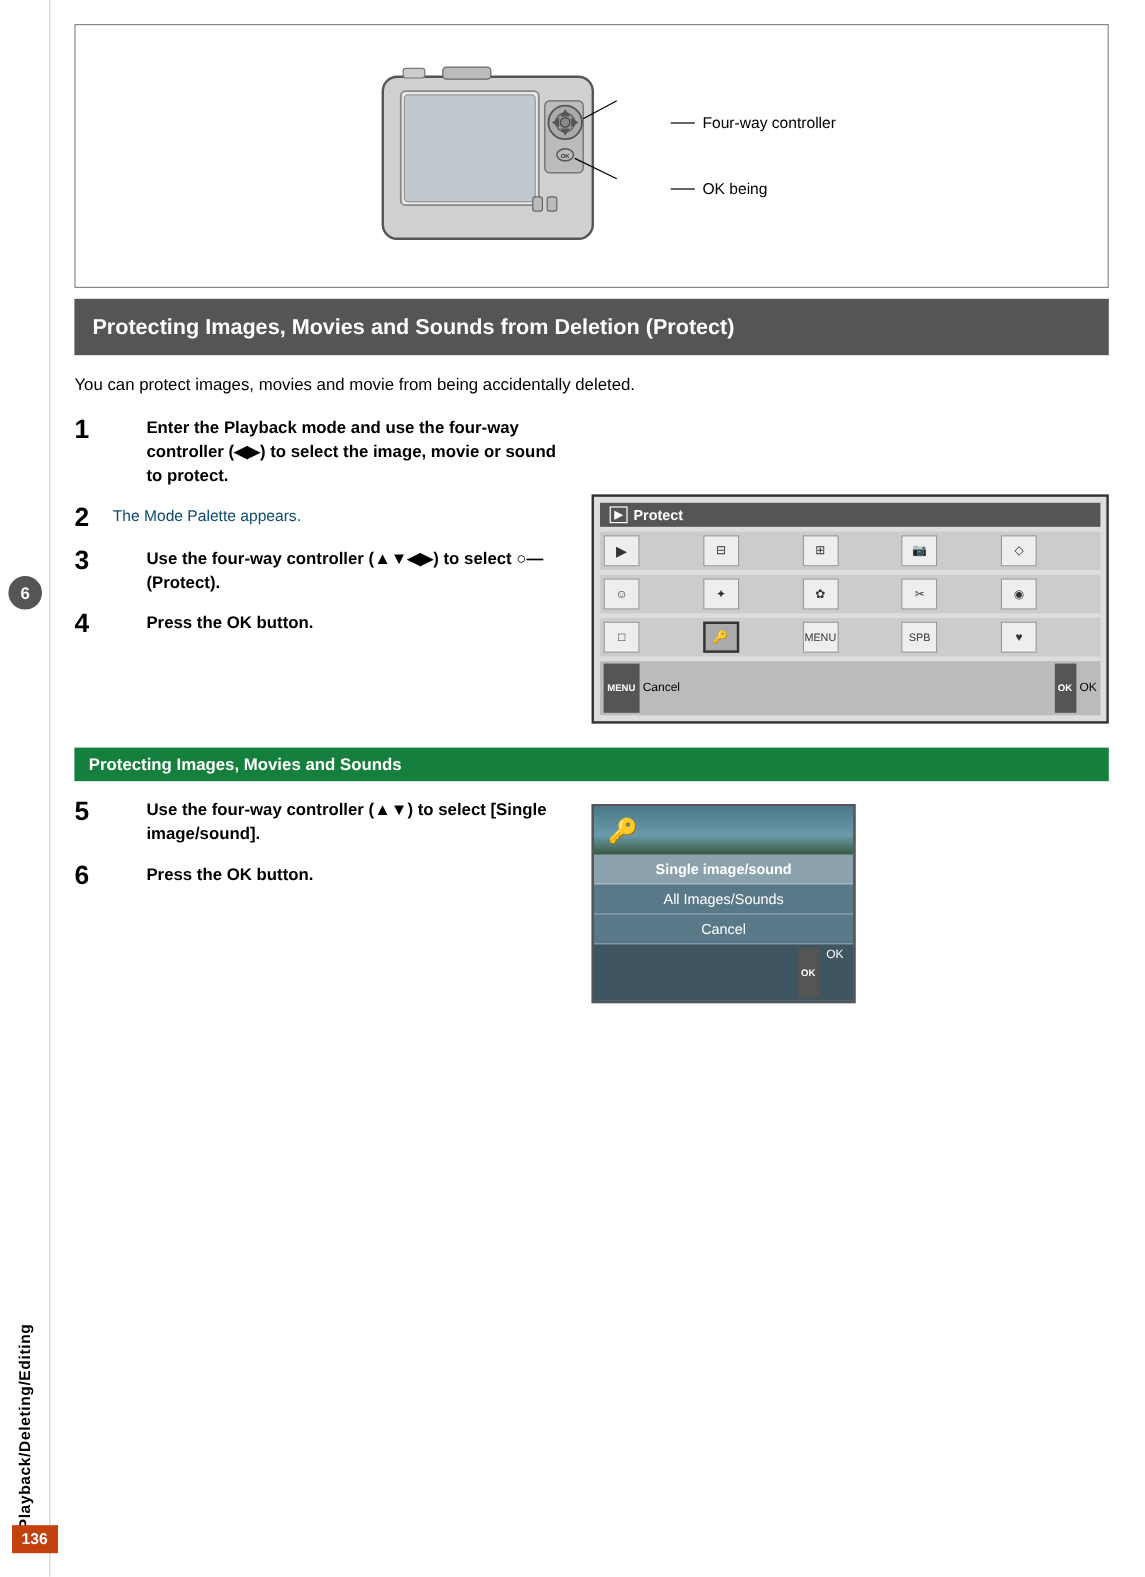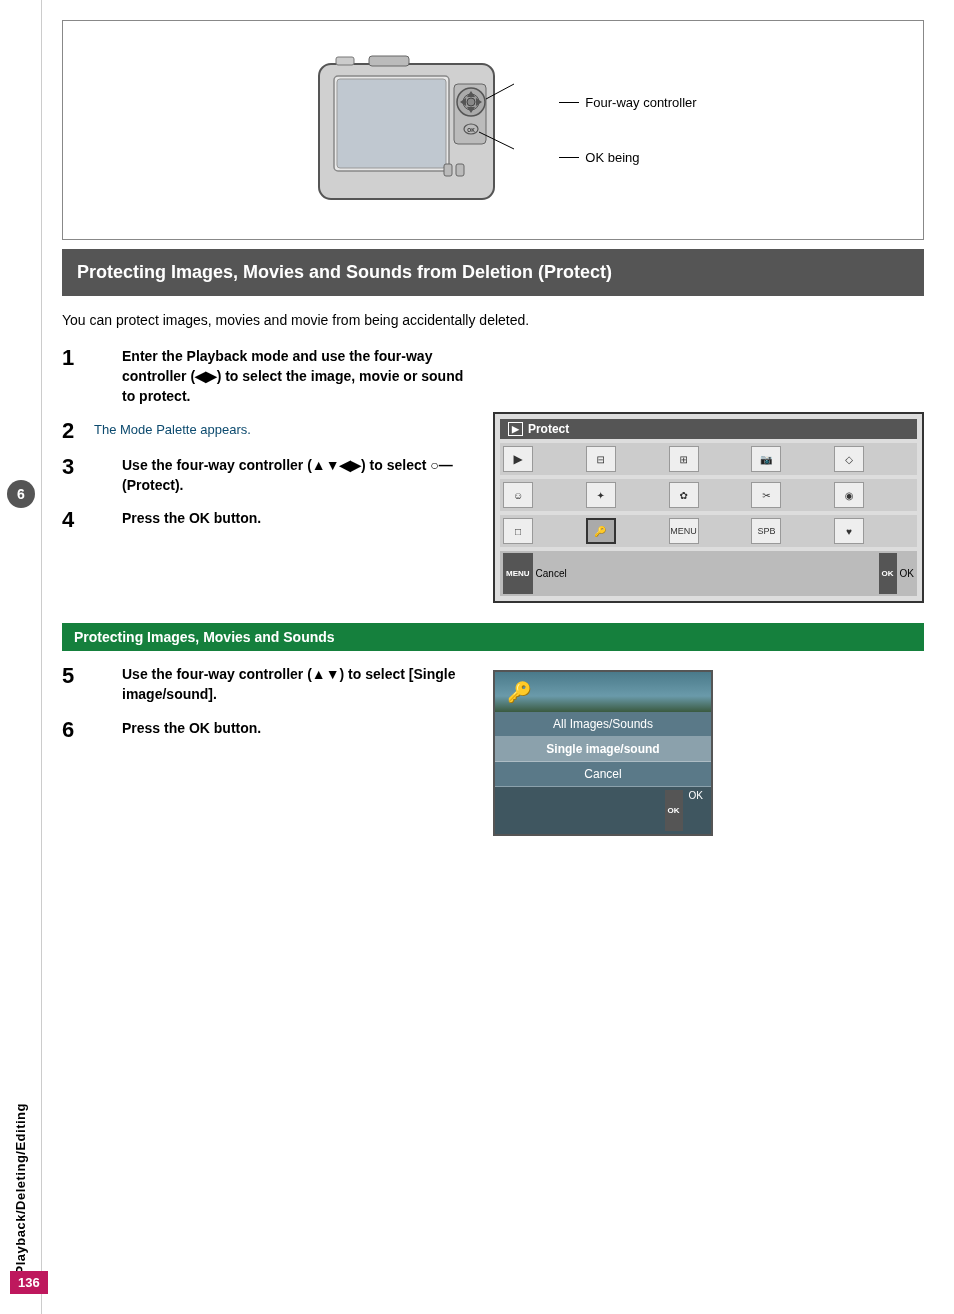--- a/index.html
+++ b/index.html
@@ -261,21 +261,21 @@
     }
 
     
     .page-number {
       position: fixed;
       bottom: 20px;
       left: 10px;
       font-size: 13px;
       font-weight: bold;
       color: #fff;
-      background: #be185d;
+      background: #c2410c;
       padding: 4px 8px;
     }
 
     
     .camera-illustration {
       width: 240px;
       height: 190px;
     }
   </style>
 </head>
@@ -471,22 +471,22 @@
       </div>
     </div>
 
     <div>
       <div class="protect-screen">
 
         <div style="height:40px;background:linear-gradient(180deg,#4a7a8a 0%,#6a9aaa 60%,#3a5a40 100%);position:relative;">
           <div style="position:absolute;top:8px;left:12px;font-size:20px;color:#fff;">🔑</div>
         </div>
         <div style="background:rgba(0,0,0,0.15);">
+          <div class="protect-menu-item active">Single image/sound</div>
           <div class="protect-menu-item">All Images/Sounds</div>
-          <div class="protect-menu-item active">Single image/sound</div>
           <div class="protect-menu-item">Cancel</div>
         </div>
         <div class="protect-footer">
           <span class="small-btn">OK</span>
           <span>OK</span>
         </div>
       </div>
     </div>
   </div>
 

